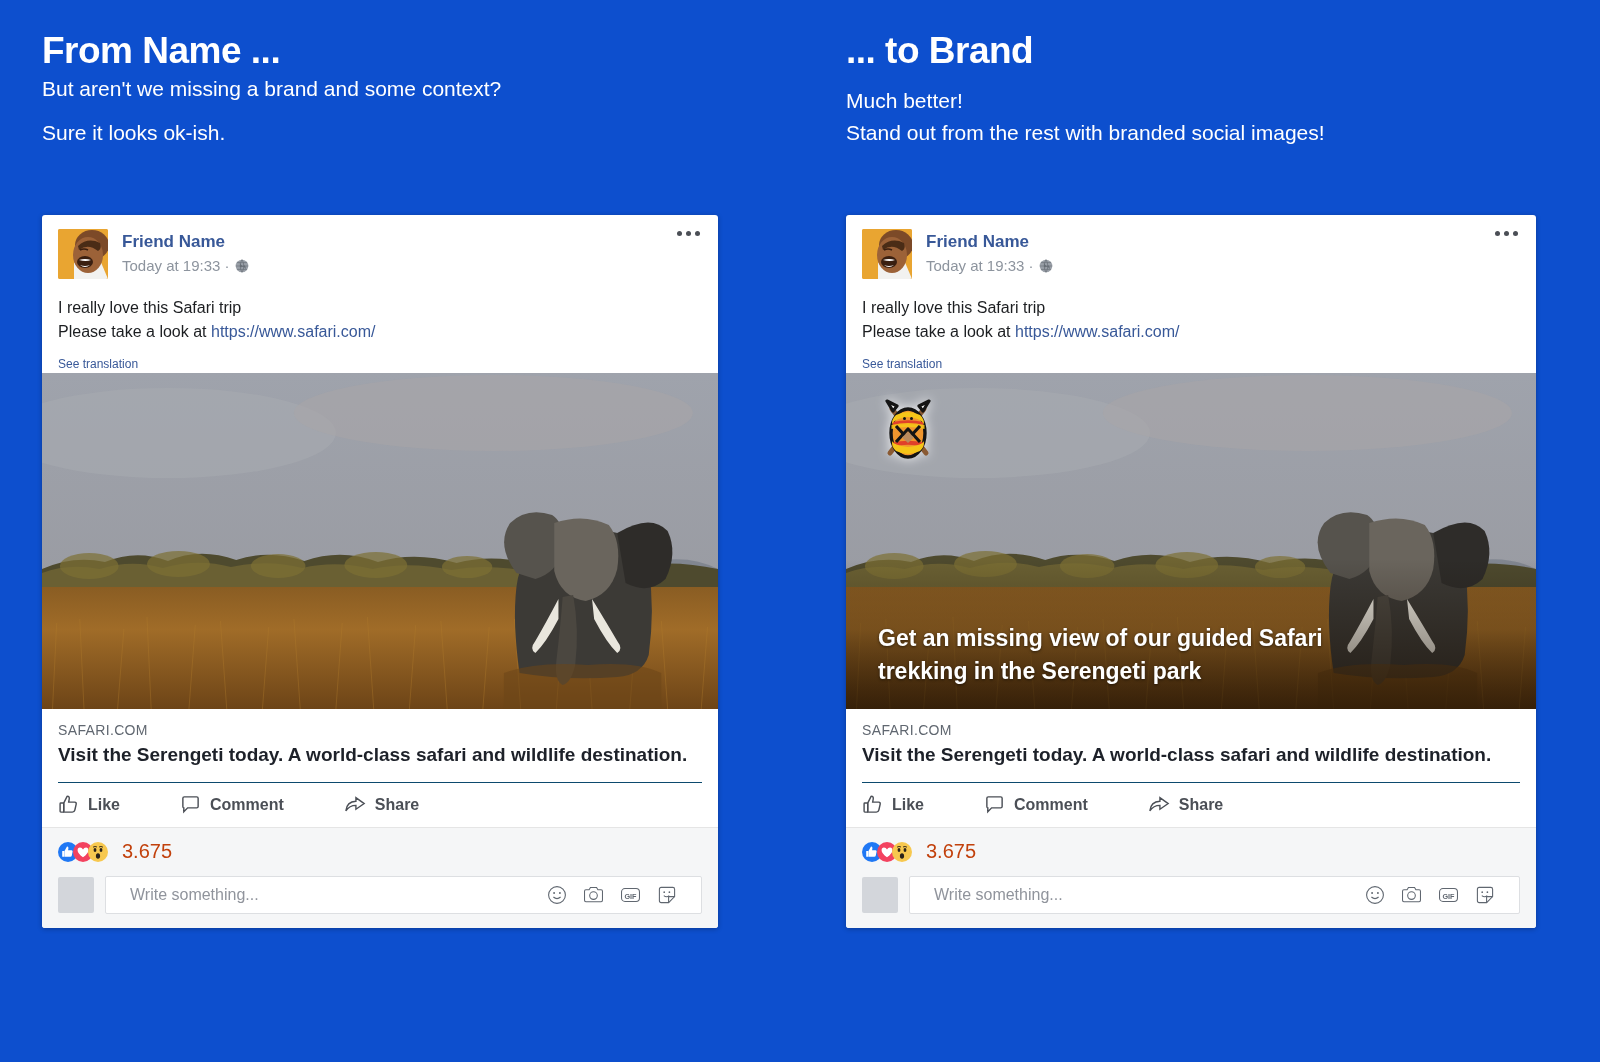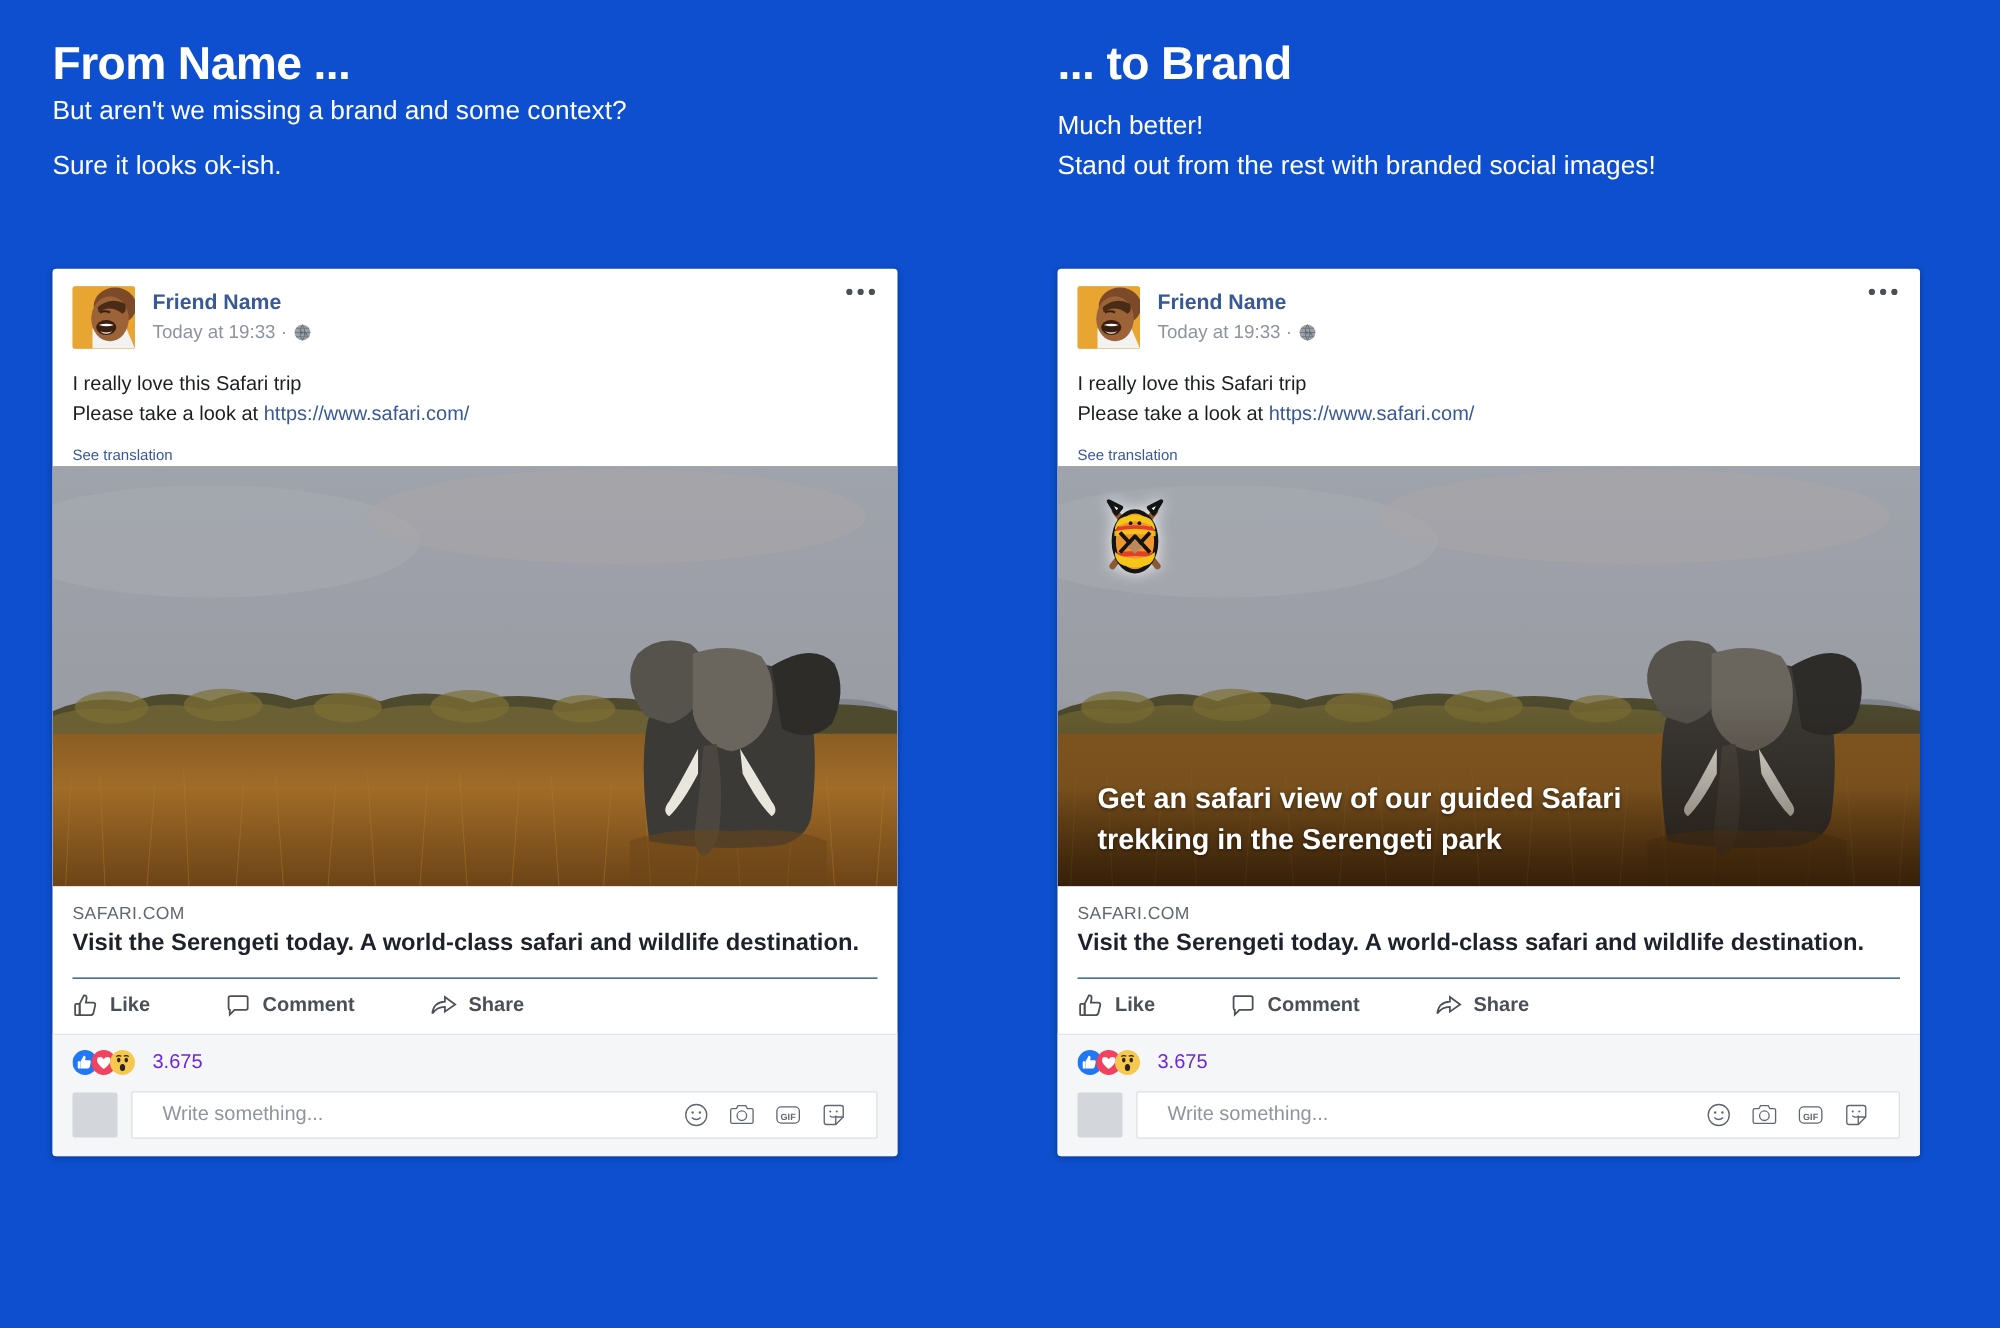--- a/index.html
+++ b/index.html
@@ -117,21 +117,21 @@
   .action span { color: #4b4f56; font-size: 16px; font-weight: 600; }
   .action svg { display: block; }
 
   
   .footer {
     background: #f5f6f7; border-top: 1px solid #e5e5e5;
     padding: 12px 16px 14px 16px;
   }
   .reactions { display: flex; align-items: center; }
   .rx { width: 20px; height: 20px; border-radius: 50%; display:block; margin-right: -5px; }
-  .rx-count { color: #6d28d9; font-size: 16px; margin-left: 14px; }
+  .rx-count { color: #c2410c; font-size: 20px; margin-left: 14px; }
 
   .comment-row { display: flex; align-items: center; margin-top: 13px; }
   .comment-avatar { width: 36px; height: 36px; background: #d3d6db; border-radius: 2px; flex: 0 0 36px; }
   .comment-box {
     flex: 1; margin-left: 11px; height: 38px; background: #fff;
     border: 1px solid #dddfe2; border-radius: 2px;
     display: flex; align-items: center; padding: 0 24px;
   }
   .comment-placeholder { color: #90949c; font-size: 16px; flex: 1; }
   .comment-icons { display: flex; align-items: center; gap: 16px; }
@@ -466,21 +466,21 @@
             <path d="M24 31 L36 44 L48 31"></path>
             <path d="M24 47 L36 34 L48 47"></path>
           </g>
           <path d="M36 36.5 L42 42.5 L36 48 L30 42.5 Z" fill="#b98a5e"></path>
           <circle cx="32.5" cy="23.5" r="1.5" fill="#141414"></circle>
           <circle cx="39.5" cy="23.5" r="1.5" fill="#141414"></circle>
         </svg>
       </div>
 
       <div class="overlay-caption">
-        <div>Get an safari view of our guided Safari</div>
+        <div>Get an missing view of our guided Safari</div>
         <div>trekking in the Serengeti park</div>
       </div>
     </div>
 
     <div class="link-preview">
       <div class="link-domain">SAFARI.COM</div>
       <div class="link-title">Visit the Serengeti today. A world-class safari and wildlife destination.</div>
     </div>
 
     <div class="actions">

